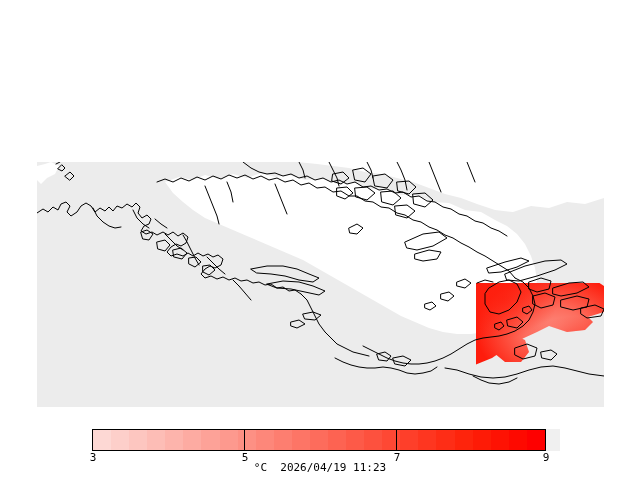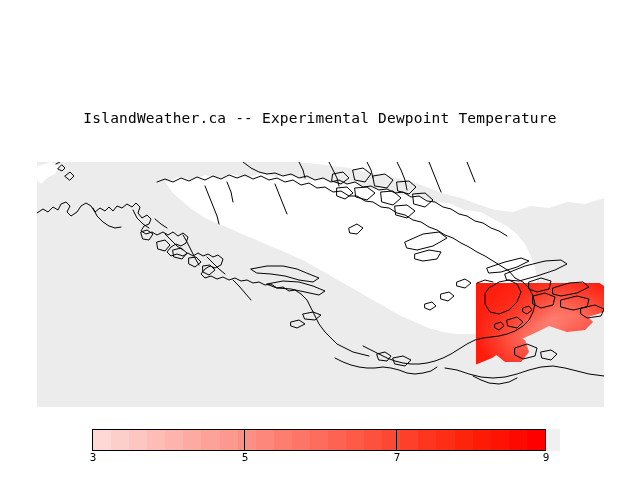--- a/index.html
+++ b/index.html
@@ -96,21 +96,20 @@
     width: 14px;
     height: 22px;
     background: #f0f0f0;
   }
 </style>
 </head>
 <body>
 
 <div id="page">
 
-  <div id="title">IslandWeather.ca -- Experimental Dewpoint Temperature</div>
 
   <div id="map-panel">
     <svg id="map-svg" width="567" height="245" viewBox="0 0 567 245">
       <defs>
         <radialGradient id="dewGrad1" cx="62%" cy="52%" r="62%">
           <stop offset="0%" stop-color="#fd8d80"></stop>
           <stop offset="38%" stop-color="#fd6e5f"></stop>
           <stop offset="70%" stop-color="#fd4433"></stop>
           <stop offset="100%" stop-color="#fe1c0c"></stop>
         </radialGradient>
@@ -401,14 +400,15 @@
     <div class="cb-tick" style="left:152px;"></div>
     <div class="cb-tick" style="left:304px;"></div>
   </div>
   <div id="cb-tail"></div>
 
   <div class="cb-label" style="left:93px;">3</div>
   <div class="cb-label" style="left:245px;">5</div>
   <div class="cb-label" style="left:397px;">7</div>
   <div class="cb-label" style="left:546px;">9</div>
 
+  <div id="cb-footer">°C  2026/04/19 11:23</div>
 
 </div>
 
 </body></html>

